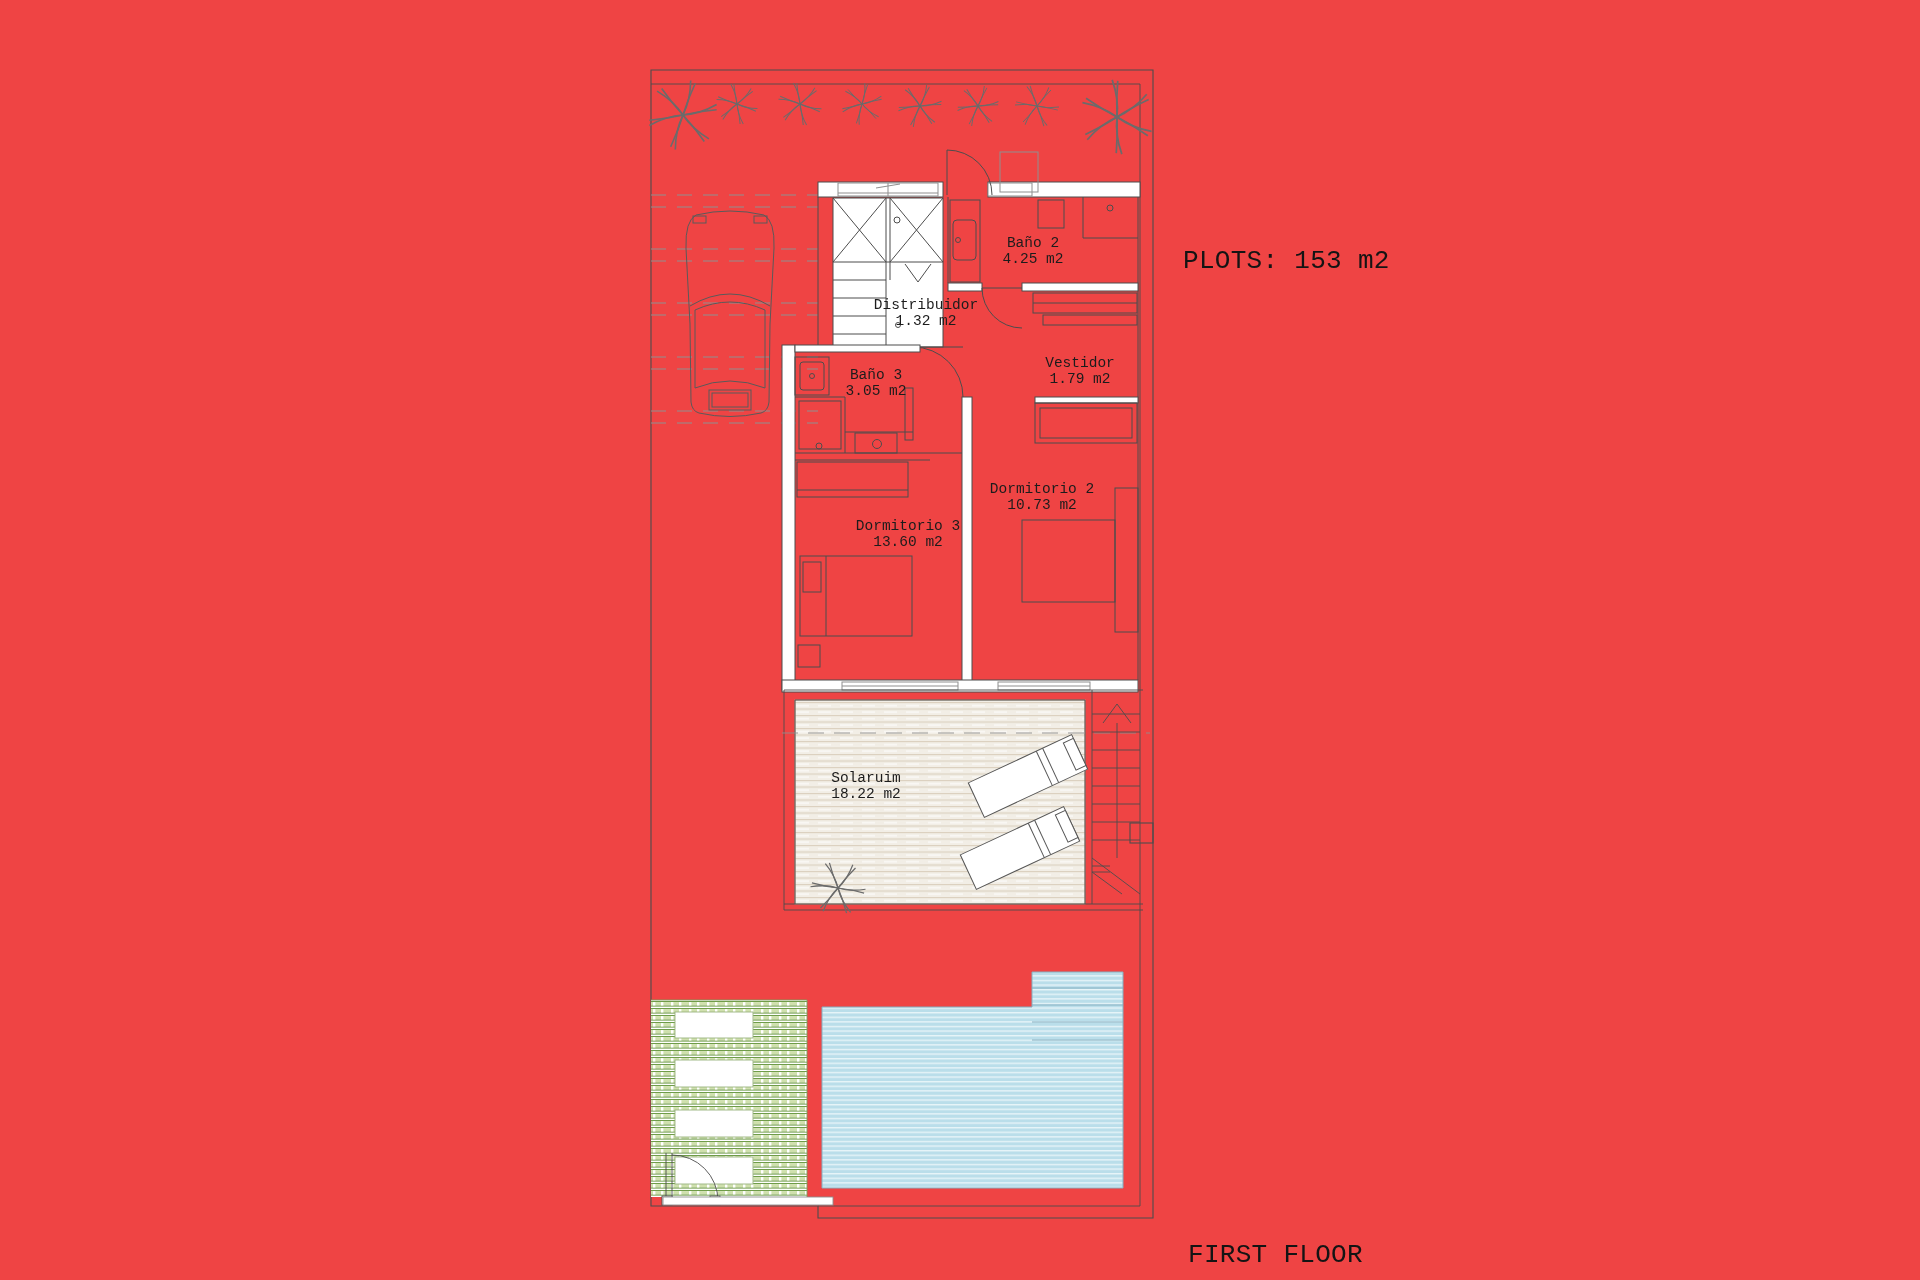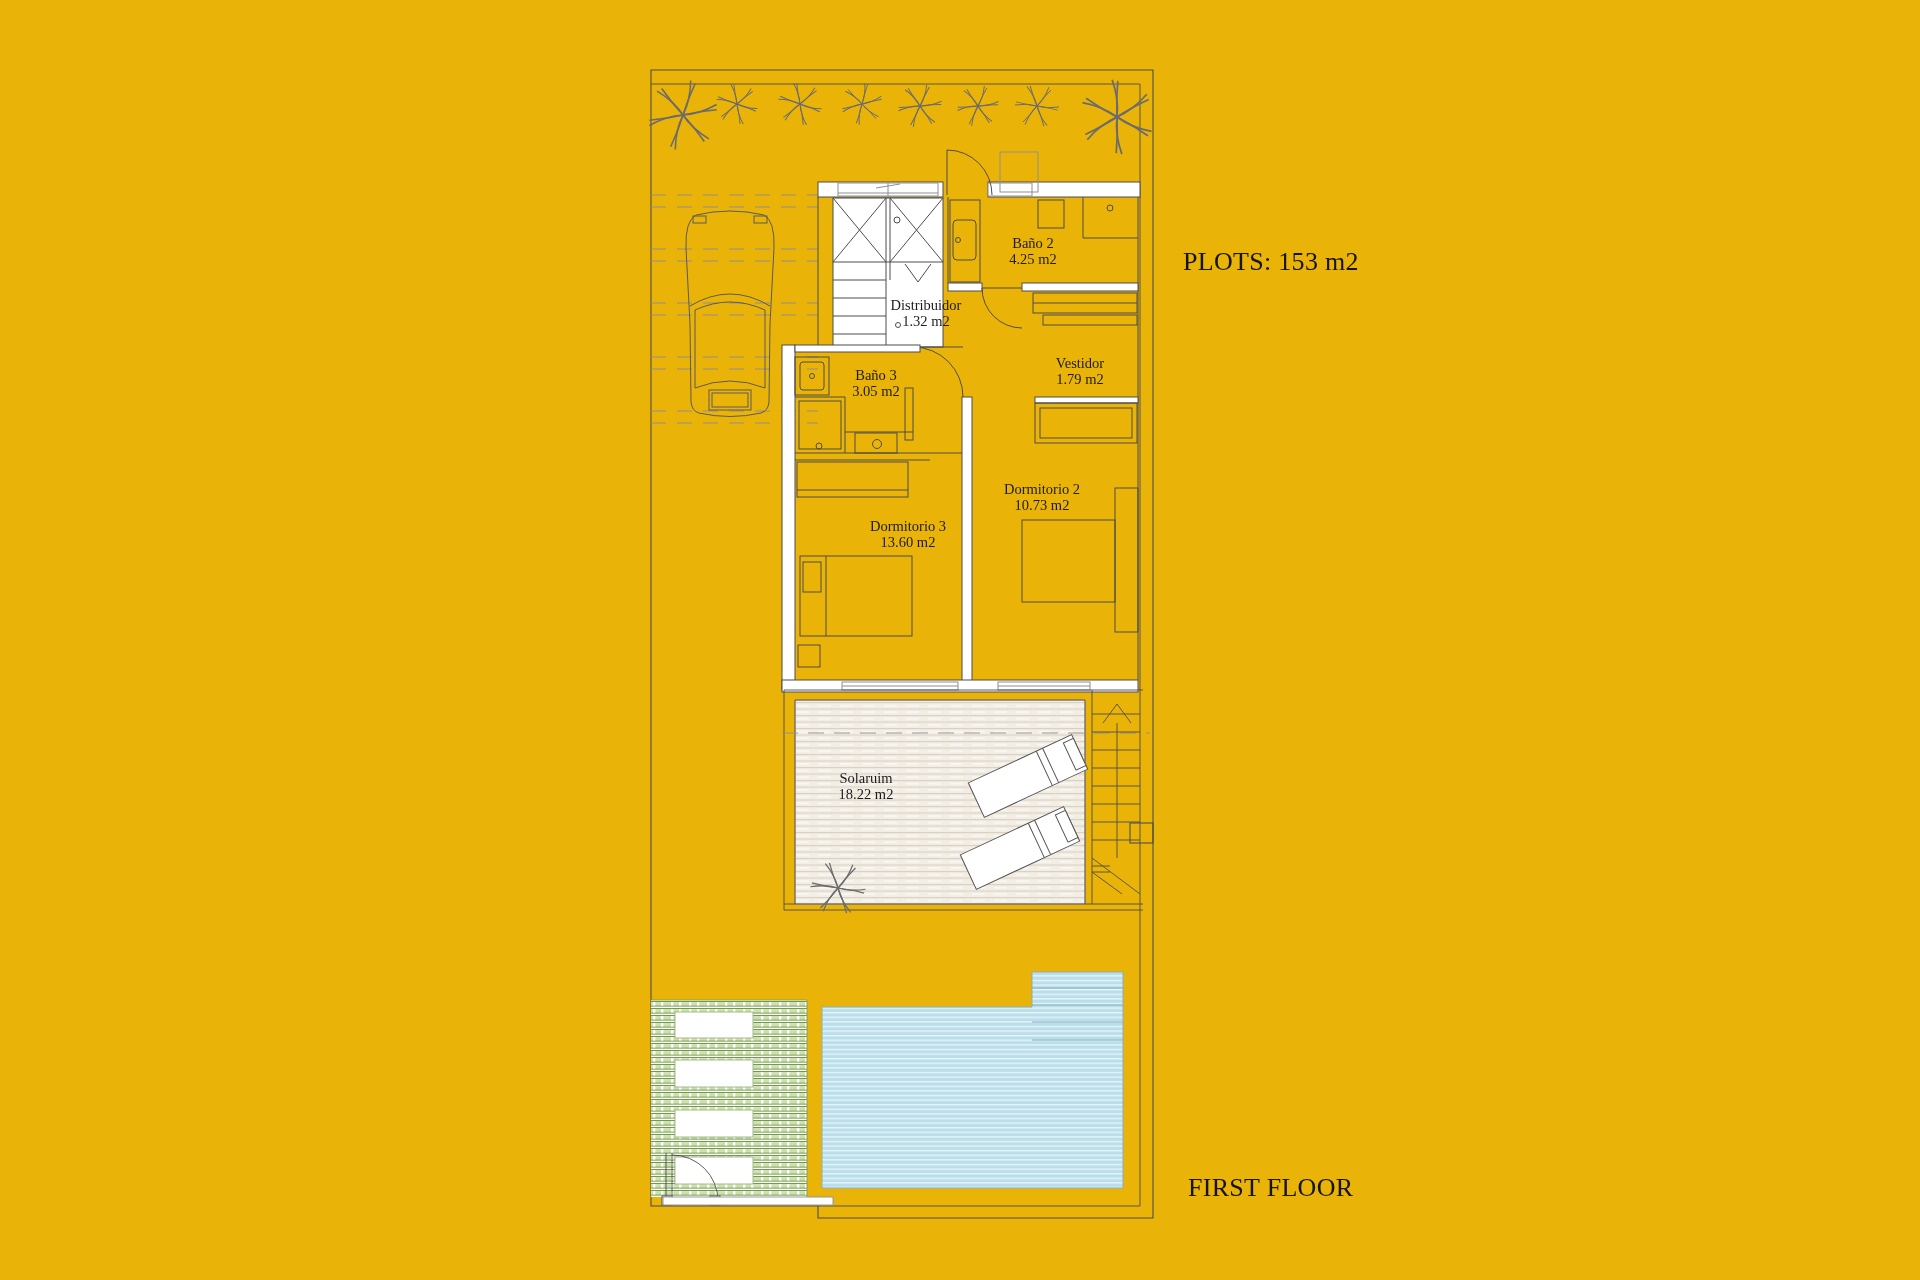--- a/index.html
+++ b/index.html
@@ -1,17 +1,17 @@
 <!DOCTYPE html>
 <html><head>
 <meta charset="utf-8">
 <style>
   html,body{margin:0;padding:0;background:#fff;}
-  .stage{position:relative;width:1920px;height:1280px;background:#eab308;overflow:hidden;
-         font-family:Liberation Serif, serif;}
+  .stage{position:relative;width:1920px;height:1280px;background:#ef4444;overflow:hidden;
+         font-family:Liberation Mono, monospace;}
   .plan-svg{position:absolute;left:0;top:0;}
   .room-label{position:absolute;transform:translate(-50%,-50%);text-align:center;
               font-size:14.5px;line-height:16px;color:#1c1c1c;white-space:nowrap;}
   .annot{position:absolute;color:#141414;font-size:26px;line-height:31px;letter-spacing:.3px;}
 </style>
 </head>
 <body>
 
 <div class="stage">
 
@@ -263,14 +263,14 @@
   <div class="room-label" style="left:908px;top:534px;">
     <div>Dormitorio 3</div>
     <div>13.60 m2</div>
   </div>
   <div class="room-label" style="left:866px;top:786px;">
     <div>Solaruim</div>
     <div>18.22 m2</div>
   </div>
 
   <div class="annot" style="left:1183px;top:246px;">PLOTS: 153 m2</div>
-  <div class="annot" style="left:1188px;top:1172px;">FIRST FLOOR</div>
+  <div class="annot" style="left:1188px;top:1240px;">FIRST FLOOR</div>
 </div>
 
 </body></html>

